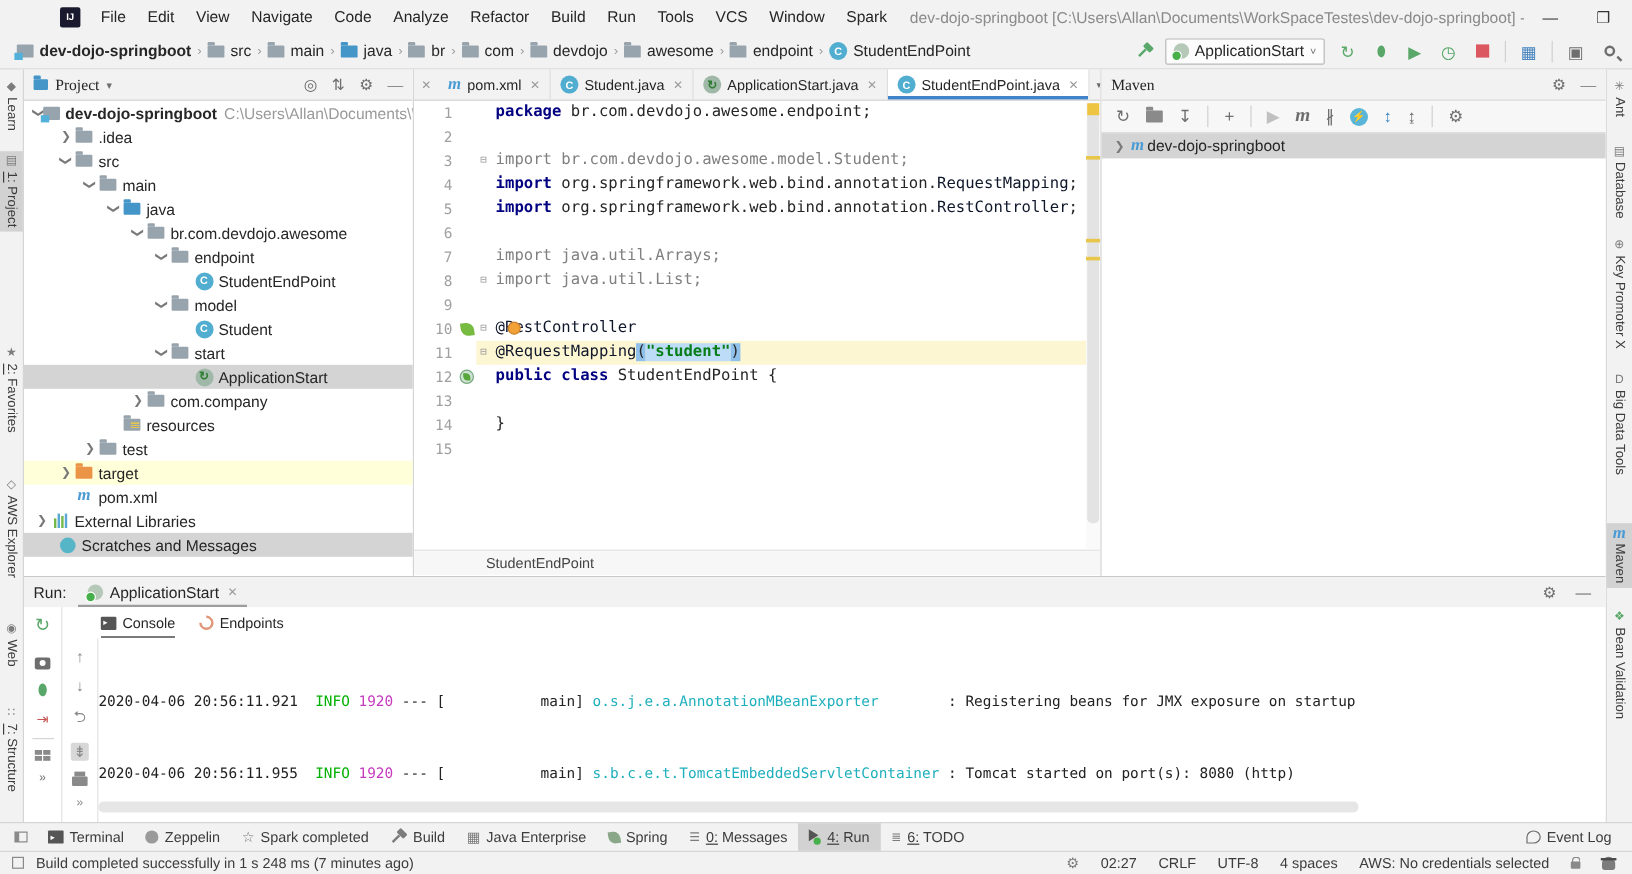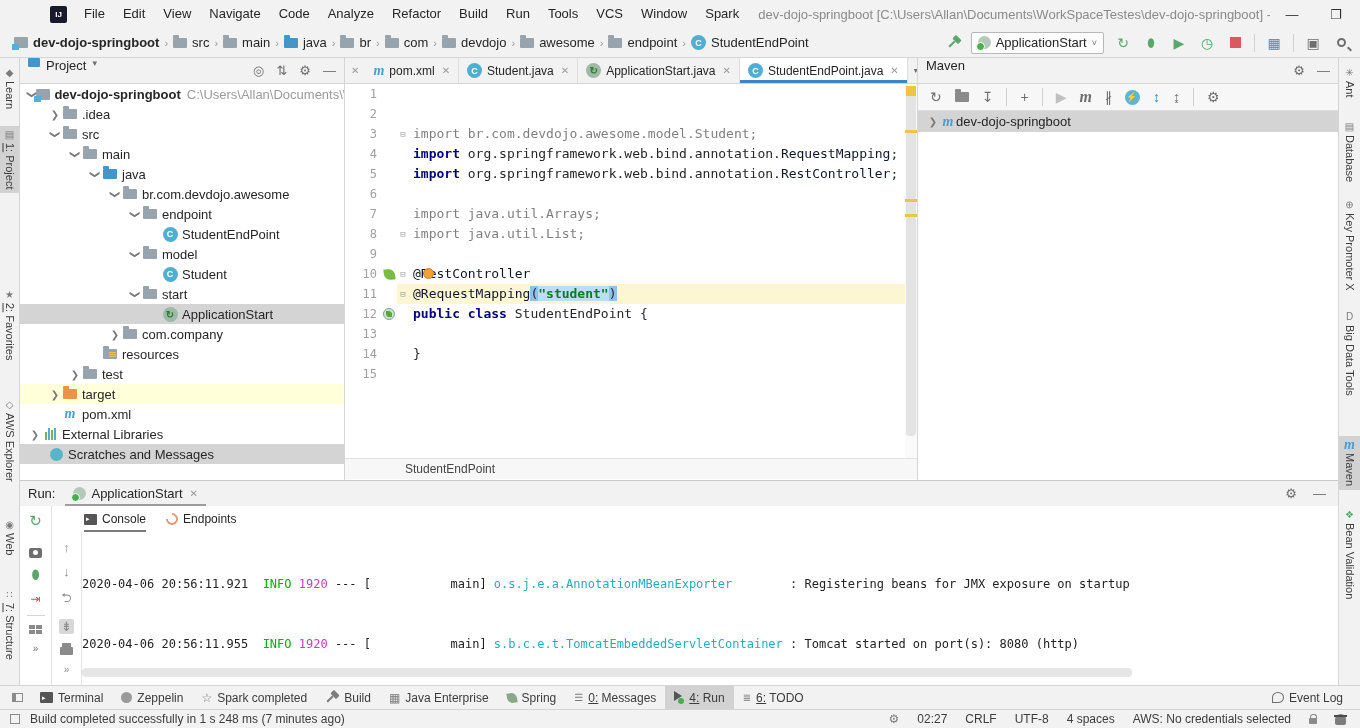--- a/index.html
+++ b/index.html
@@ -41,21 +41,21 @@
   #lstripe { left:0; top:58px; width:20px; height:627px; background:#f2f2f2; border-right:1px solid #d5d5d5; }
   #rstripe { left:1338px; top:58px; width:22px; height:627px; background:#f2f2f2; border-left:1px solid #d5d5d5; }
   .stripe-item { position:absolute; left:0; width:100%; display:flex; flex-direction:column; align-items:center; gap:3px; padding:4px 0; }
   .stripe-item.active { background:#d2d2d2; }
   .vtext { writing-mode:vertical-rl; font-size:11px; color:#3c3c3c; white-space:nowrap; }
   .sico { font-size:10px; color:#7c7c7c; line-height:10px; }
   .mnemo::first-letter { text-decoration:underline; }
 
   
   #project-panel { left:20px; top:58px; width:325px; height:422px; background:#fff; border-right:1px solid #d5d5d5; overflow:hidden; }
-  .panel-head { height:26px; background:#f2f2f2; border-bottom:1px solid #d5d5d5; display:flex; padding:0 8px; gap:6px; }
+  .panel-head { height:26px; background:#f2f2f2; border-bottom:1px solid #d5d5d5; display:flex; align-items:center; padding:0 8px; gap:6px;font-family:Liberation Serif, serif; }
   .panel-head .ph-icons { margin-left:auto; display:flex; gap:12px; align-items:center; color:#6e6e6e; font-size:13px; }
   .chev { color:#7a7a7a; font-size:10px; width:14px; display:inline-block; text-align:center; }
   .chev.open { transform:rotate(90deg); }
   .trow { height:20px; display:flex; align-items:center; white-space:nowrap; }
   .trow .lbl { margin-left:4px; }
   .trow.sel { background:#d4d4d4; }
   .trow.hl { background:#ffffda; }
   .tpath { color:#9a9a9a; margin-left:6px; }
   .ticon { width:16px; display:flex; justify-content:center; }
   .m-ico { color:#4a9bd5; font-style:italic; font-weight:bold; font-family:"Liberation Serif",serif; font-size:14px; }
@@ -480,20 +480,21 @@
         <span style="font-size:8px">▾</span>
         <span>≡</span>
         <span>1</span>
       </div>
   </div>
   <div id="code-area">
     <div class="cl">
         <span class="ln">1</span>
         <span class="gic"></span>
         <span class="fold"></span>
+        <span class="ct"><span class="kw">package</span><span> br.com.devdojo.awesome.endpoint;</span></span>
       </div>
     <div class="cl">
         <span class="ln">2</span>
         <span class="gic"></span>
         <span class="fold"></span>
         <span class="ct"></span>
       </div>
     <div class="cl">
         <span class="ln">3</span>
         <span class="gic"></span>

